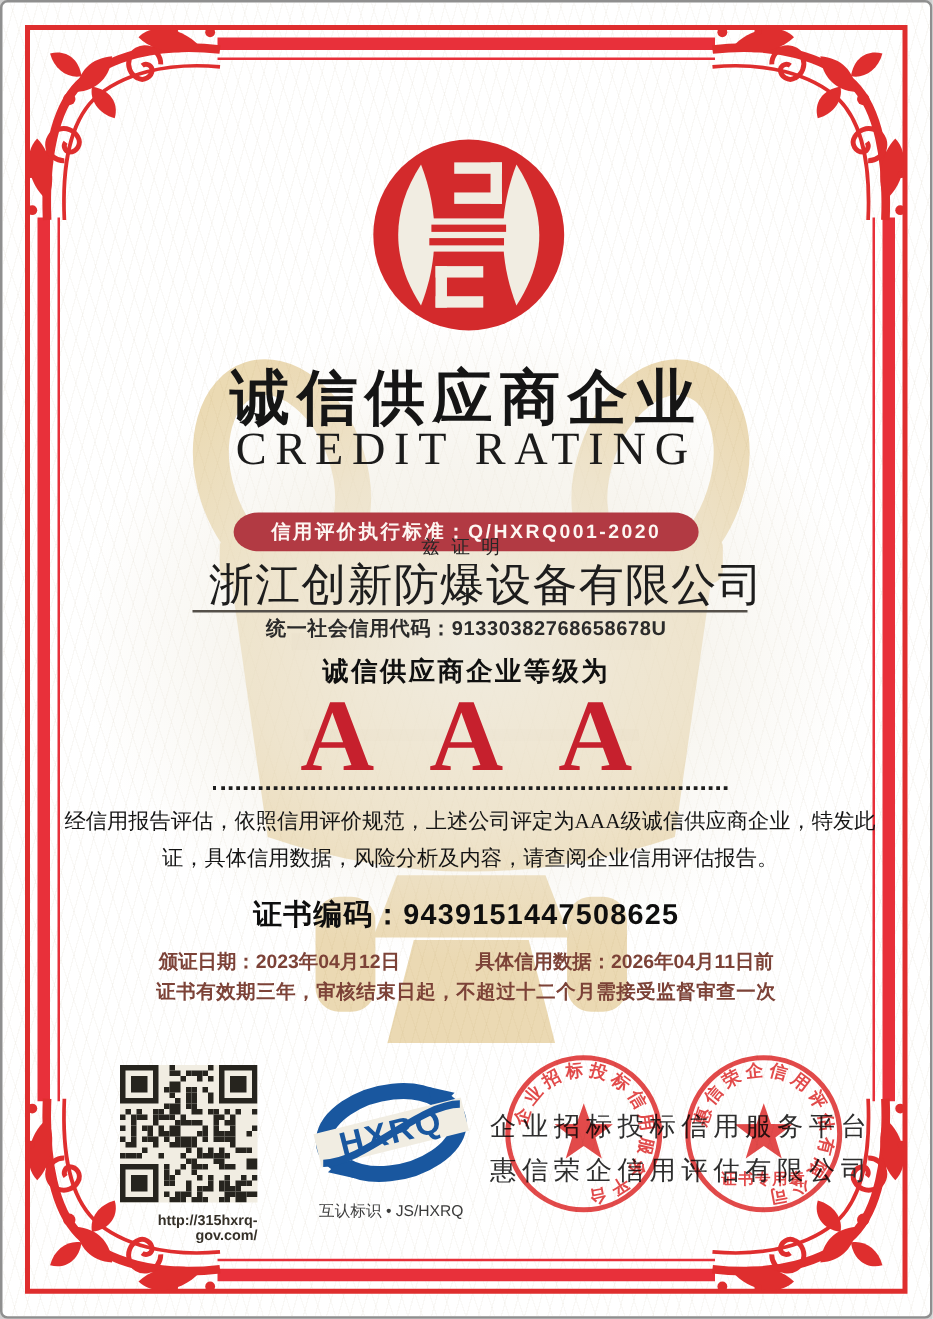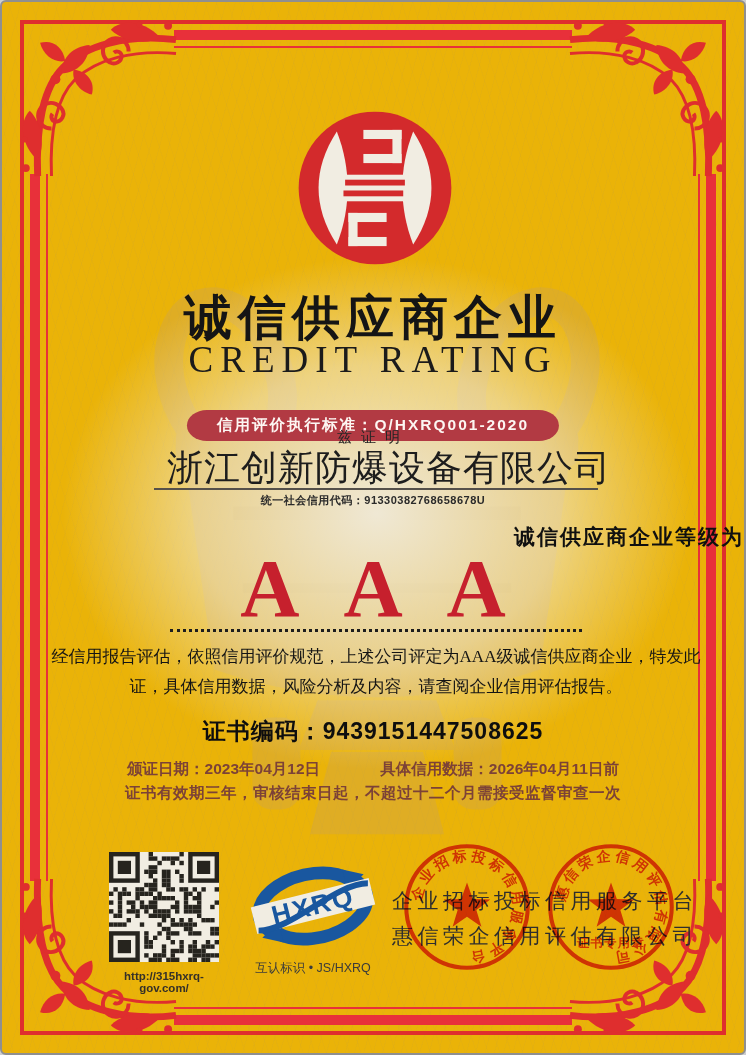--- a/index.html
+++ b/index.html
@@ -1,16 +1,16 @@
 <!DOCTYPE html>
 <html><head>
 <meta charset="utf-8">
 <style>
   html,body{margin:0;padding:0;background:#cfcfcf;}
-  .page{position:relative;width:746px;height:1055px;margin:0 auto;background:#eab308;
+  .page{position:relative;width:746px;height:1055px;margin:0 auto;background:#ffffff;
     border:2px solid #8f8f8f;border-radius:6px;box-sizing:border-box;overflow:hidden;
     font-family:"Liberation Sans","DejaVu Sans",sans-serif;}
   .texture{position:absolute;inset:0;pointer-events:none;
     background-image:
       repeating-linear-gradient(105deg, rgba(160,140,100,.06) 0 1px, transparent 1px 9px),
       repeating-linear-gradient(72deg, rgba(160,140,100,.05) 0 1px, transparent 1px 11px);}
   
   .frame-outer{position:absolute;inset:18px;border:4px solid #df2e2e;pointer-events:none;}
   .bar{position:absolute;background:#e8303a;}
   .bar-top{top:28px;left:172px;right:172px;height:10px;}
@@ -39,34 +39,34 @@
   .title-en{top:336px;font-family:"Liberation Serif","DejaVu Serif",serif;font-weight:normal;
     font-size:37px;letter-spacing:7px;color:#1b1b1b;}
   .ribbon{position:absolute;left:50%;top:408px;transform:translateX(-50%);
     background:#b23a43;color:#fdf6f2;font-size:15.5px;letter-spacing:2px;font-weight:bold;
     padding:5px 30px;border-radius:20px/50%;white-space:nowrap;}
   .certify-label{top:426px;font-family:"Liberation Serif","DejaVu Serif",serif;
     font-size:15px;letter-spacing:9px;color:#262626;}
   .company{top:442px;font-family:Liberation Sans, sans-serif;
     font-size:36px;letter-spacing:1px;color:#1d1d1d;margin-left:32px;}
   .company-line{position:absolute;left:152px;top:486px;width:444px;height:2px;background:#55504a;}
-  .credit-code{top:491px;font-size:11px;font-weight:bold;color:#2a2a2a;letter-spacing:.5px;}
+  .credit-code{top:491px;font-size:16px;font-weight:bold;color:#2a2a2a;letter-spacing:.5px;}
   .grade-heading{top:521px;font-family:"Liberation Serif","DejaVu Serif",serif;
-    font-size:21px;letter-spacing:2px;color:#101010;font-weight:bold;text-align:right;}
+    font-size:21px;letter-spacing:2px;color:#101010;font-weight:bold;}
   .grade{top:540px;font-family:"Liberation Serif","DejaVu Serif",serif;font-weight:bold;
     font-size:82px;letter-spacing:44px;text-indent:44px;color:#c6202d;}
   .dotline{position:absolute;left:168px;top:627px;width:412px;border-top:3px dotted #1d1d1d;}
   .statement{position:absolute;left:43px;top:640px;width:662px;margin:0;text-align:center;
     font-family:"Liberation Serif","DejaVu Serif",serif;font-size:17px;line-height:1.75;color:#141414;}
   .cert-no{top:714px;font-size:23px;font-weight:bold;color:#0e0e0e;letter-spacing:1px;}
   .dates{top:757px;font-size:15.5px;font-weight:bold;color:#7c4237;}
   .dates span{margin:0 28px;}
   .validity{top:781px;font-size:15.5px;font-weight:bold;color:#7c4237;letter-spacing:.5px;}
   
-  .qr-block{position:absolute;left:104px;top:850px;width:116px;text-align:center;}
+  .qr-block{position:absolute;left:88px;top:850px;width:116px;text-align:right;}
   .qr-svg{width:110px;height:110px;background:#f1ede2;}
   .qr-url{margin-top:4px;font-size:11.5px;font-weight:bold;color:#353028;}
   .hxrq{position:absolute;left:242px;top:856px;width:138px;text-align:center;}
   .hxrq-caption{margin-top:2px;font-size:12.5px;color:#3b3b3b;}
   .org-lines{position:absolute;left:390px;top:882px;width:300px;
     font-family:"Liberation Serif","DejaVu Serif",serif;font-size:21px;color:#2e2e2e;
     letter-spacing:4.5px;line-height:35px;white-space:nowrap;}
   .stamp{position:absolute;width:136px;height:136px;mix-blend-mode:multiply;opacity:.92;}
   .stamp-left{left:397px;top:837px;}
   .stamp-right{left:541px;top:837px;}

